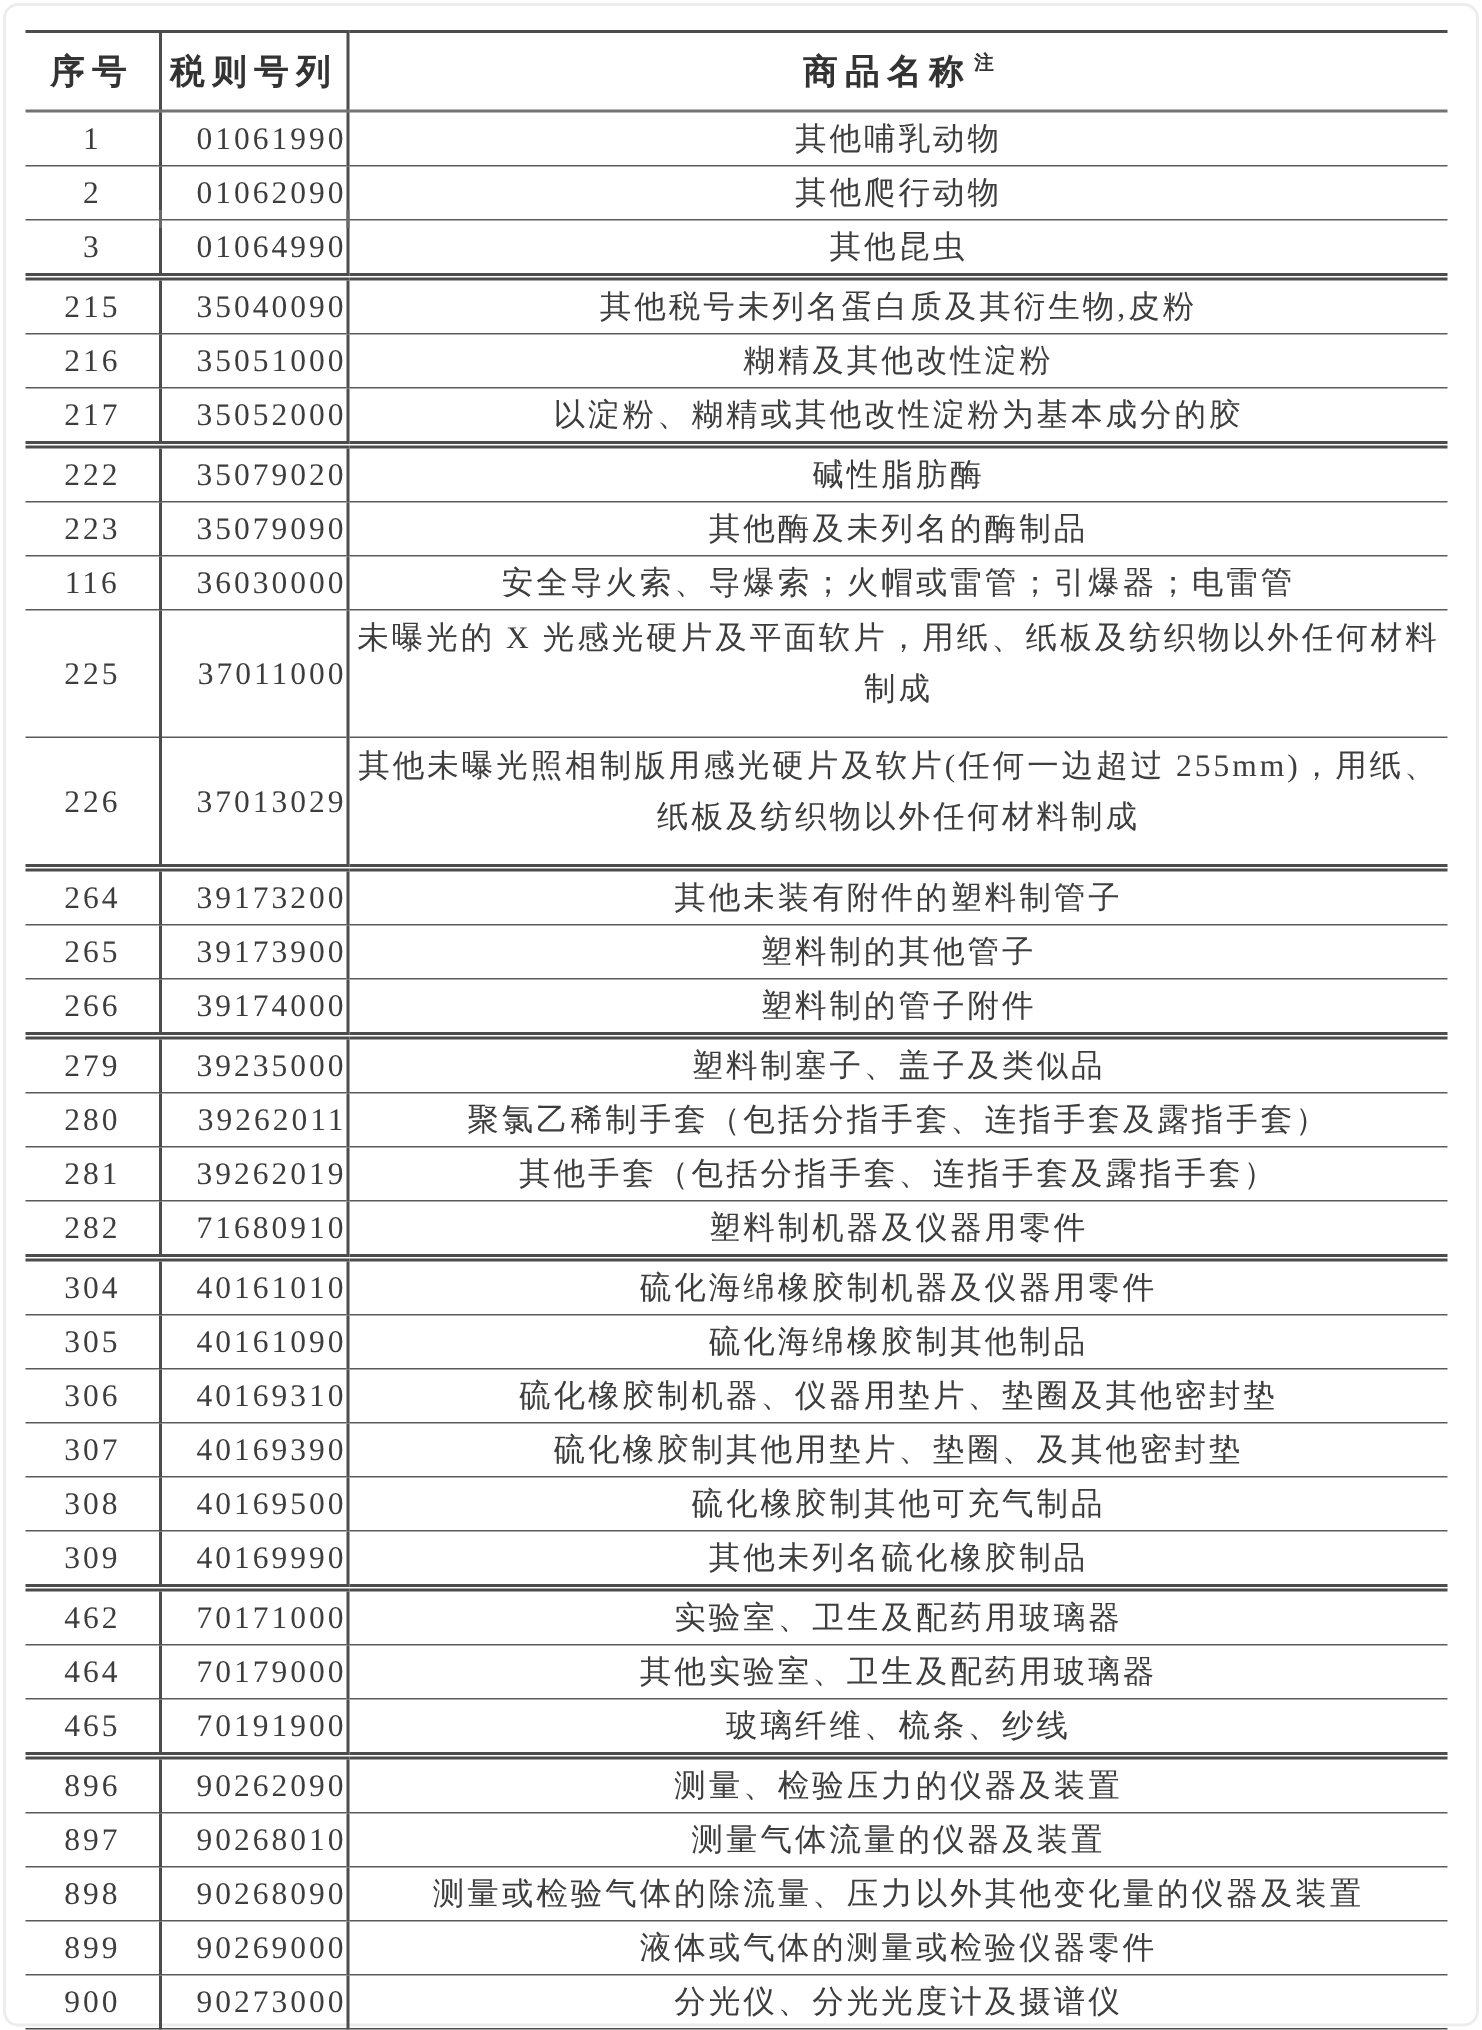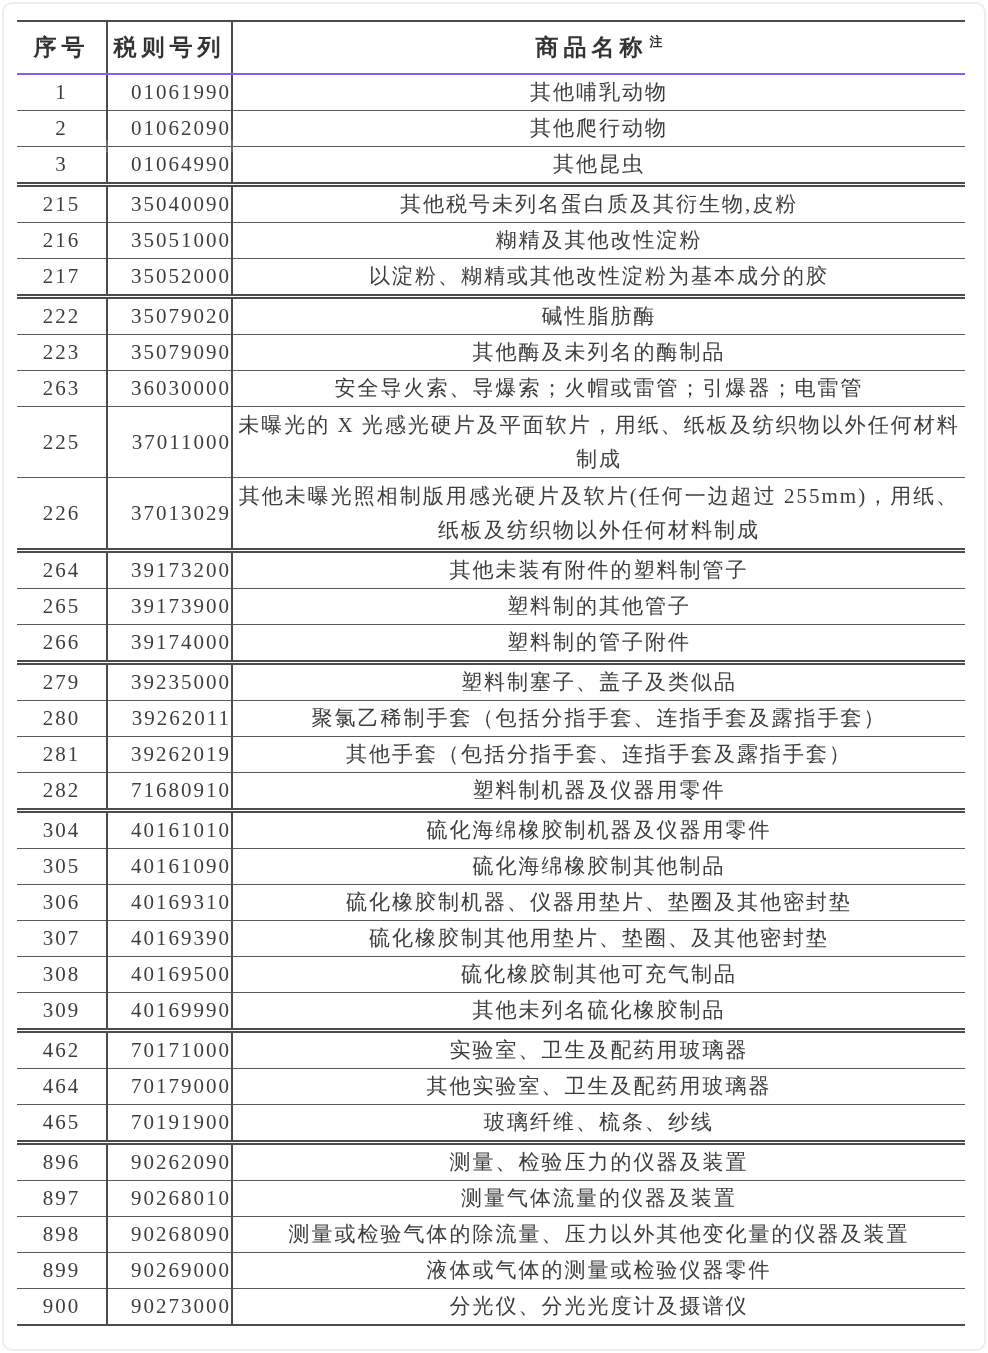--- a/index.html
+++ b/index.html
@@ -30,21 +30,21 @@
   }
   table.tariff {
     width: 100%;
     border-collapse: collapse;
     table-layout: fixed;
   }
   col.c-no   { width: 90px; }
   col.c-code { width: 125px; }
   table.tariff thead th {
     border-top: 2px solid #4c4c4c;
-    border-bottom: 2px solid #8b5cf6;
+    border-bottom: 2px solid #737373;
     height: 51px;
     font-size: 23px;
     font-weight: bold;
     color: #333333;
     letter-spacing: 5px;
     text-align: center;
     vertical-align: middle;
     padding: 0;
   }
   table.tariff thead th sup {
@@ -77,21 +77,21 @@
   td.cell-code {
     text-align: right;
     letter-spacing: 3px;
     border-right: 2px solid #4c4c4c;
   }
   th.h-no, th.h-code { border-right: 2px solid #4c4c4c; }
   td.cell-name {
     padding: 2px 8px 2px 12px;
     text-align: center;
   }
-  td.cell-name.two-line { line-height: 34px; padding-top: 1px; padding-bottom: 1px; }
+  td.cell-name.two-line { line-height: 34px; padding-top: 1px; padding-bottom: 15px; }
   
   .col-stub {
     position: absolute;
     width: 2px;
     height: 12px;
     background: #6a6a6a;
   }
 </style>
 </head>
 <body>
@@ -153,21 +153,21 @@
           <td class="cell-no">222</td>
           <td class="cell-code">35079020</td>
           <td class="cell-name">碱性脂肪酶</td>
         </tr>
         <tr>
           <td class="cell-no">223</td>
           <td class="cell-code">35079090</td>
           <td class="cell-name">其他酶及未列名的酶制品</td>
         </tr>
         <tr>
-          <td class="cell-no">263</td>
+          <td class="cell-no">116</td>
           <td class="cell-code">36030000</td>
           <td class="cell-name">安全导火索、导爆索；火帽或雷管；引爆器；电雷管</td>
         </tr>
         <tr>
           <td class="cell-no">225</td>
           <td class="cell-code">37011000</td>
           <td class="cell-name two-line">未曝光的 X 光感光硬片及平面软片，用纸、纸板及纺织物以外任何材料制成</td>
         </tr>
         <tr>
           <td class="cell-no">226</td>

